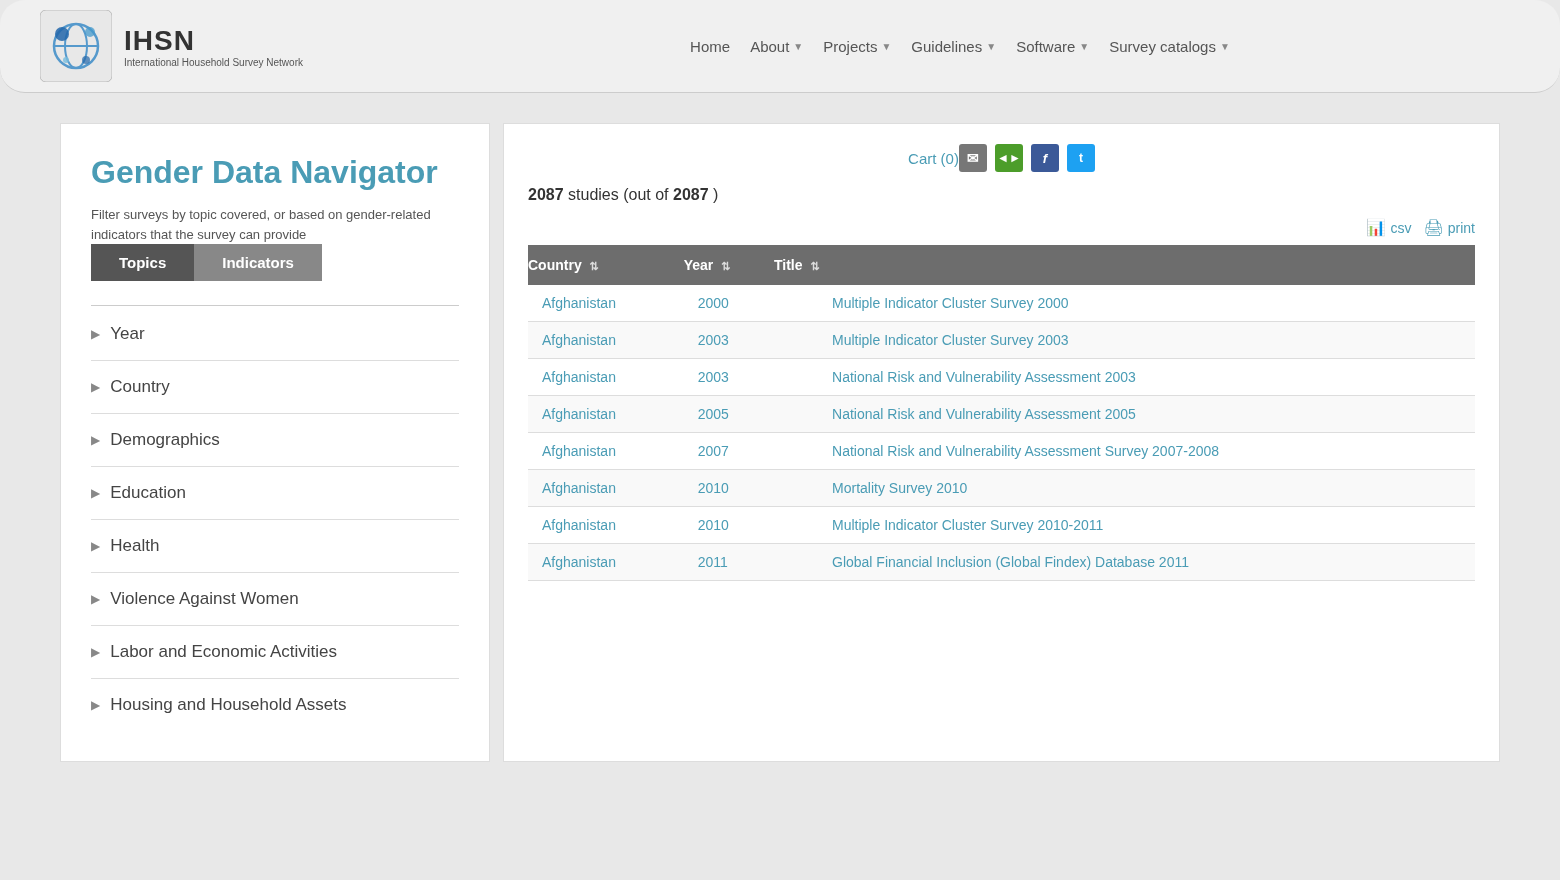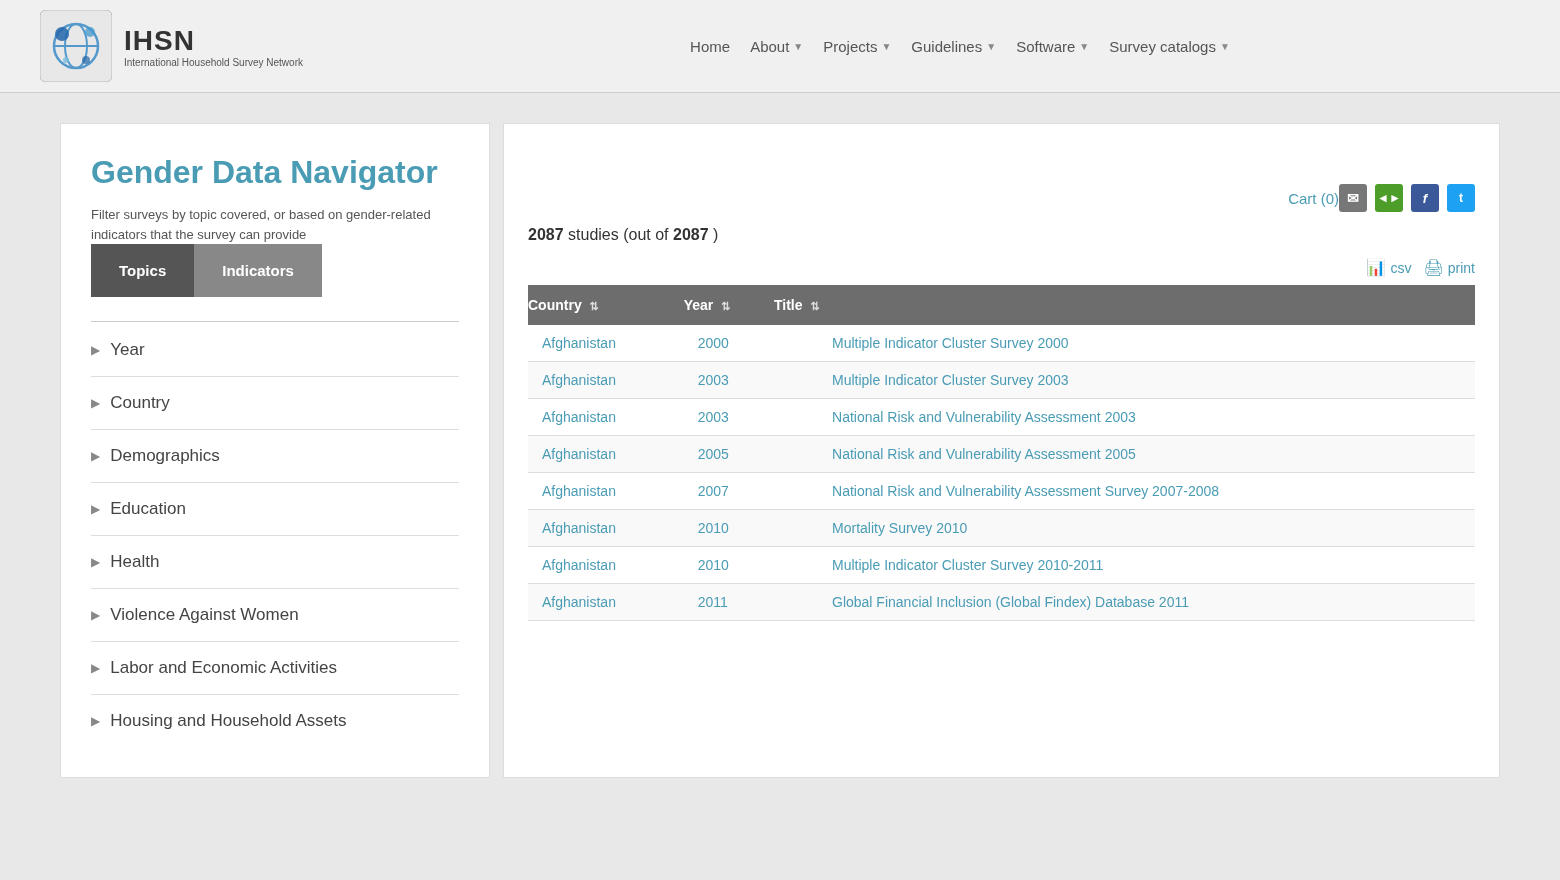--- a/index.html
+++ b/index.html
@@ -11,20 +11,21 @@
     }
 
     
     .header {
       background: #f0f0f0;
       border-bottom: 1px solid #ccc;
       padding: 10px 40px;
       display: flex;
       align-items: center;
       gap: 40px;
+      border-radius: 25px;
     }
     .logo-area {
       display: flex;
       align-items: center;
       gap: 12px;
       min-width: 320px;
     }
     .logo-icon {
       width: 72px;
       height: 72px;
@@ -86,21 +87,21 @@
       font-size: 13px;
       color: #555;
       line-height: 1.5;
     }
     .tab-buttons {
       display: flex;
       gap: 0;
       margin-bottom: 24px;
     }
     .tab-btn {
-      padding: 18px 28px;
+      padding: 10px 28px;
       font-size: 15px;
       cursor: pointer;
       border: none;
       font-weight: bold;
     }
     .tab-btn.active {
       background: #555;
       color: white;
     }
     .tab-btn.inactive {
@@ -132,24 +133,23 @@
 
     
     .right-panel {
       background: white;
       padding: 20px 24px;
       flex: 1;
       border: 1px solid #ddd;
     }
     .right-top {
       display: flex;
-      justify-content: flex-end;
+      justify-content: center;
       align-items: center;
       margin-bottom: 14px;
-      margin-top: 40px;
     }
     .cart-link {
       color: #4a9cb5;
       font-size: 15px;
       cursor: pointer;
       text-decoration: none;
     }
     .share-icons {
       display: flex;
       gap: 8px;

